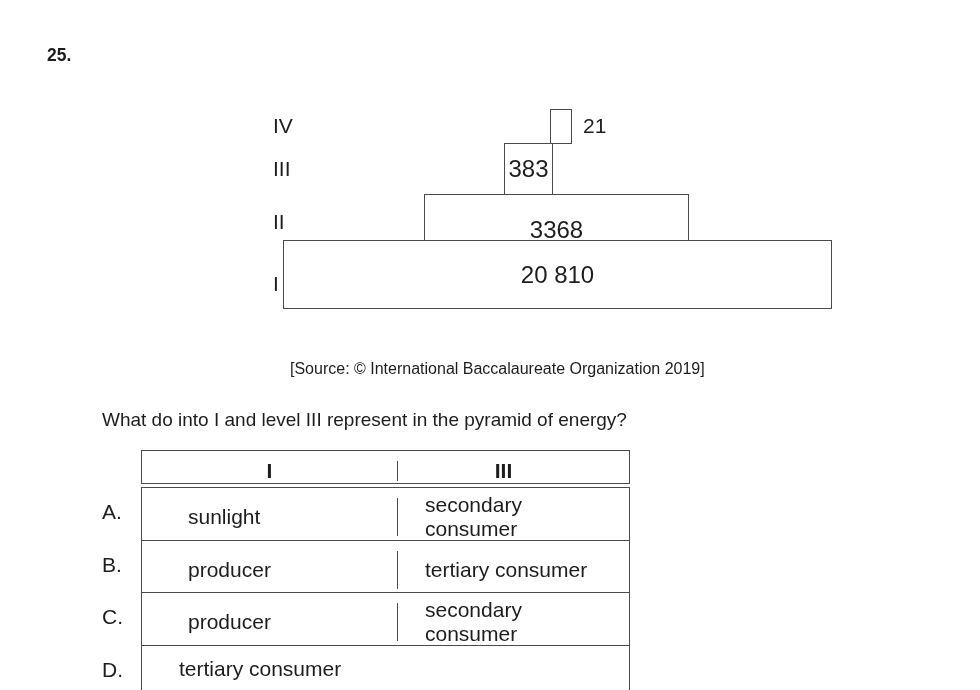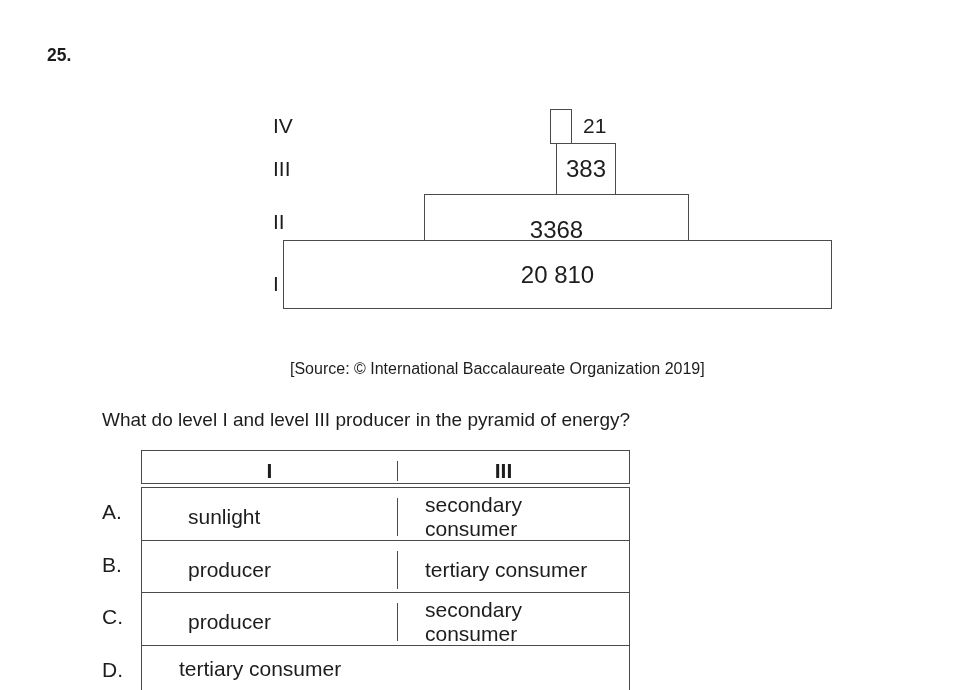--- a/index.html
+++ b/index.html
@@ -93,36 +93,36 @@
 
   <div>
     <div class="plabel" style="top:89px;height:34px">IV</div>
     <div class="plabel" style="top:123px;height:51px">III</div>
     <div class="plabel" style="top:174px;height:55px">II</div>
     <div class="plabel" style="top:229px;height:69px">I</div>
 
     <div class="pbox" style="left:530px;top:89px;width:16px;height:35px"></div>
     <div class="pvalue-out" style="left:553px;top:89px;height:34px">21</div>
 
-    <div class="pbox" style="left:536px;top:123px;width:60px;height:52px">
+    <div class="pbox" style="left:484px;top:123px;width:49px;height:52px">
       <span>383</span>
     </div>
 
     <div class="pbox" style="left:404px;top:174px;width:265px;height:72px">
       <span>3368</span>
     </div>
 
     <div class="pbox" style="left:263px;top:220px;width:549px;height:69px">
       <span>20 810</span>
     </div>
   </div>
 
   <div class="source">[Source: © International Baccalaureate Organization 2019]</div>
 
-  <div class="question">What do level I and level III producer in the pyramid of energy?</div>
+  <div class="question">What do into I and level III represent in the pyramid of energy?</div>
 
   <div>
 
     <div class="trow thead" style="top:430px">
       <div class="cell c1">I</div>
       <div class="cell c2">III</div>
     </div>
 
     <div class="letter" style="top:467px">A.</div>
     <div class="trow" style="top:467px">

